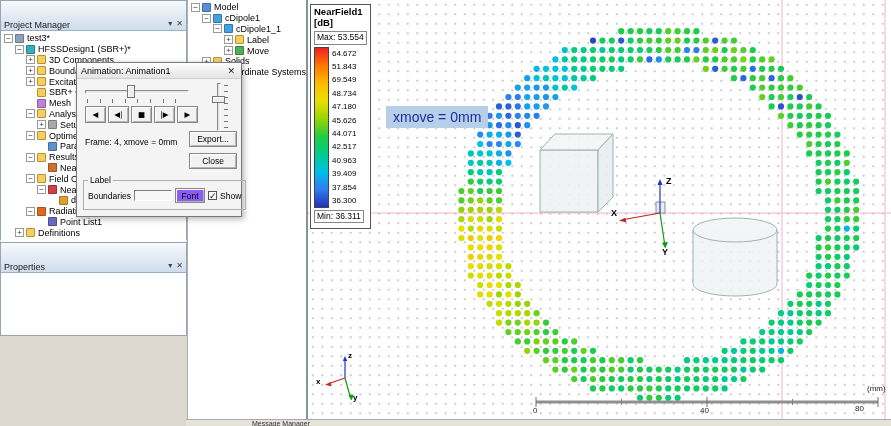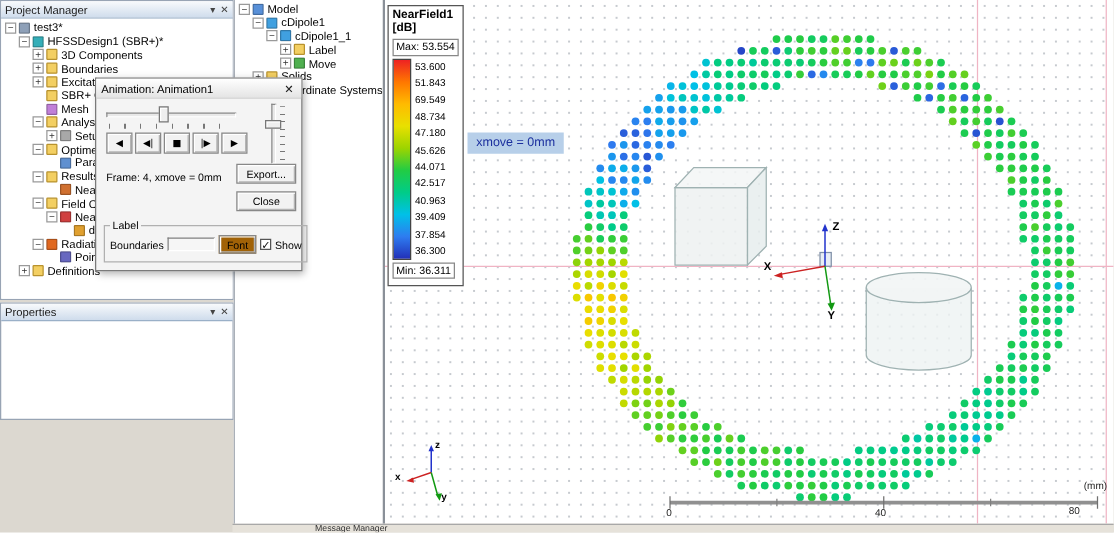--- a/index.html
+++ b/index.html
@@ -1,20 +1,20 @@
 <!DOCTYPE html>
 <html><head>
 <meta charset="utf-8">
 <style>
   *{margin:0;padding:0;box-sizing:border-box}
   html,body{width:891px;height:426px;overflow:hidden}
   body{font-family:"Liberation Sans",sans-serif;background:#dcd8d0;position:relative;font-size:9px;color:#000}
   
   .panel{position:absolute;background:#fff;border:1px solid #98a4b4}
-  .panel-title{height:14px;background:linear-gradient(#f8fafc,#cfdcec);border-bottom:1px solid #9ab0c8;display:flex;align-items:center;padding:0 3px;font-size:9px;color:#1a1a1a}
+  .panel-title{height:30px;background:linear-gradient(#f8fafc,#cfdcec);border-bottom:1px solid #9ab0c8;display:flex;align-items:flex-end;padding:0 3px;font-size:9px;color:#1a1a1a}
   .panel-title .spacer{flex:1}
   .title-icon{font-size:8px;color:#444;margin-left:4px;cursor:default;line-height:12px}
   #project-manager{left:0;top:0;width:187px;height:240px}
   #properties{left:0;top:242px;width:187px;height:94px}
   #model-panel{left:187px;top:0;width:121px;height:419px;border:none;border-left:1px solid #aab0b8;border-right:2px solid #8a9098}
   
   .tree{font-size:9px;padding:2px 0 0 1px;overflow:hidden;background:#fff;height:calc(100% - 14px)}
   #model-panel .tree{height:100%}
   .tree-row{display:flex;align-items:center;height:10.8px;white-space:nowrap;cursor:default}
   .expand-box{width:9px;height:9px;border:1px solid #9a9a9a;background:#fff;font-size:8px;line-height:7px;text-align:center;margin-right:2px;flex:0 0 9px;color:#333}
@@ -33,21 +33,21 @@
   
   #viewport{position:absolute;left:308px;top:0;width:583px;height:419px;background:#fff;background-image:radial-gradient(#c6cacf 0.8px,transparent 0.9px);background-size:9.5px 9.5px}
   #scene{position:absolute;left:0;top:0}
   #legend{position:absolute;left:2px;top:4px;background:#fff;border:1px solid #555;padding:2px 3px 3px 3px;z-index:5;line-height:1.15}
   .legend-title{font-weight:bold;font-size:9.5px}
   .legend-box{display:inline-block;border:1px solid #888;background:#fff;padding:1px 2px;margin:2px 0;font-size:8.5px}
   .legend-bar-row{display:flex}
   #legend-bar{width:15px;height:161px;border:1px solid #444}
   #legend-ticks{margin-left:3px;font-size:8px}
   #legend-ticks div{height:13.4px;line-height:13.4px}
-  #xmove-label{position:absolute;left:66px;top:106px;padding:3px 7px;font-size:10px;z-index:4}
+  #xmove-label{position:absolute;left:78px;top:106px;padding:3px 7px;font-size:14px;z-index:4}
   .axis-label{position:absolute;font-size:9px;font-weight:bold;z-index:3}
   .mini-axis-label{position:absolute;font-size:8px;font-weight:bold;z-index:3}
   .ruler-label{position:absolute;font-size:8px;color:#222;z-index:3}
   
   #bottom-bar{position:absolute;left:186px;top:419px;width:705px;height:7px;background:#e6e2da;border-top:1px solid #a8a8a8;overflow:hidden;font-size:7px;color:#333}
   #bottom-bar span{position:absolute;left:66px;top:0}
   
   #anim-dialog{position:absolute;left:76px;top:62px;width:166px;height:155px;background:#f4f4f4;border:1px solid #7a7a7a;box-shadow:2px 2px 6px rgba(0,0,0,.3);z-index:50}
   .dlg-title{height:16px;background:linear-gradient(#ffffff,#e4e4e4);border-bottom:1px solid #cfcfcf;display:flex;align-items:center;padding:0 4px;font-size:9px}
   .dlg-title .spacer{flex:1}
@@ -65,21 +65,21 @@
   .btn-row{position:absolute;left:8px;top:27px;display:flex;gap:2px}
   .media-btn{width:21px;height:17px;background:#f2f2f2;border:1px solid #888;box-shadow:inset 1px 1px 0 #fff,inset -1px -1px 0 #b4b4b4;font-size:7.5px;line-height:14px;text-align:center;font-family:"DejaVu Sans",sans-serif;padding:0}
   .frame-text{position:absolute;left:8px;top:58px}
   .dlg-btn{position:absolute;left:112px;width:48px;height:16px;background:#f2f2f2;border:1px solid #888;box-shadow:inset 1px 1px 0 #fff,inset -1px -1px 0 #b4b4b4;font-size:8.5px;font-family:"Liberation Sans",sans-serif}
   #btn-export{top:52px}
   #btn-close{top:74px}
   .label-group{position:absolute;left:6px;right:6px;top:96px;height:35px;border:1px solid #b0b0b0;padding:3px 4px 0 4px}
   .label-group legend{font-size:8.5px;padding:0 2px}
   .group-row{display:flex;align-items:center;gap:3px}
   .bg-swatch{width:38px;height:11px;background:#f6f6f6;border:1px solid;border-color:#808080 #fff #fff #808080}
-  .font-btn{width:30px;height:15px;background:#a16207;border:1px solid #888;box-shadow:inset 1px 1px 0 #fff,inset -1px -1px 0 #b4b4b4;font-size:8.5px;font-family:"Liberation Sans",sans-serif}
+  .font-btn{width:30px;height:15px;background:#8b5cf6;border:1px solid #888;box-shadow:inset 1px 1px 0 #fff,inset -1px -1px 0 #b4b4b4;font-size:8.5px;font-family:"Liberation Sans",sans-serif}
   .checkbox{width:9px;height:9px;border:1px solid #555;background:#fff;font-size:9px;line-height:8px;text-align:center;color:#111;display:inline-block}
 </style>
 </head>
 <body>
 
 <div id="app">
 
   <div id="project-manager" class="panel">
     <div class="panel-title">
       <span>Project Manager</span>
@@ -754,21 +754,21 @@
         <line x1="484.5" y1="399" x2="484.5" y2="405" stroke="#808080" stroke-width="1"></line>
       </svg>
 
     <div id="legend">
       <div class="legend-title">NearField1</div>
       <div class="legend-title">[dB]</div>
       <div><span class="legend-box">Max: 53.554</span></div>
       <div class="legend-bar-row">
         <div id="legend-bar" style="background: linear-gradient(rgb(238, 34, 34), rgb(255, 119, 0), rgb(255, 187, 0), rgb(232, 224, 0), rgb(156, 212, 0), rgb(34, 204, 68), rgb(0, 204, 136), rgb(0, 192, 232), rgb(46, 124, 240), rgb(34, 48, 184));"></div>
         <div id="legend-ticks">
-            <div>53.600</div>
+            <div>64.672</div>
             <div>51.843</div>
             <div>69.549</div>
             <div>48.734</div>
             <div>47.180</div>
             <div>45.626</div>
             <div>44.071</div>
             <div>42.517</div>
             <div>40.963</div>
             <div>39.409</div>
             <div>37.854</div>

